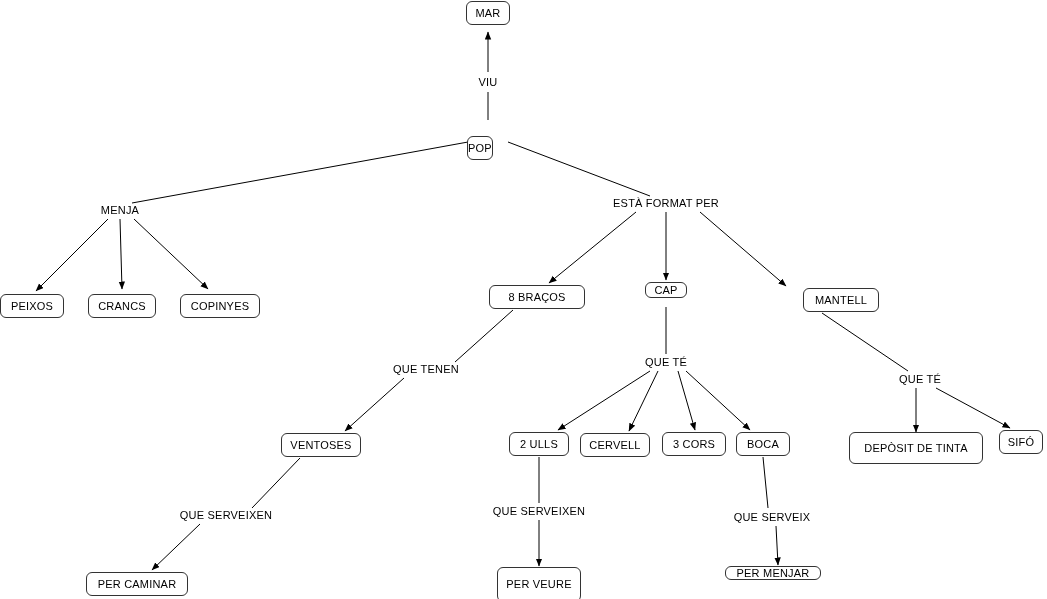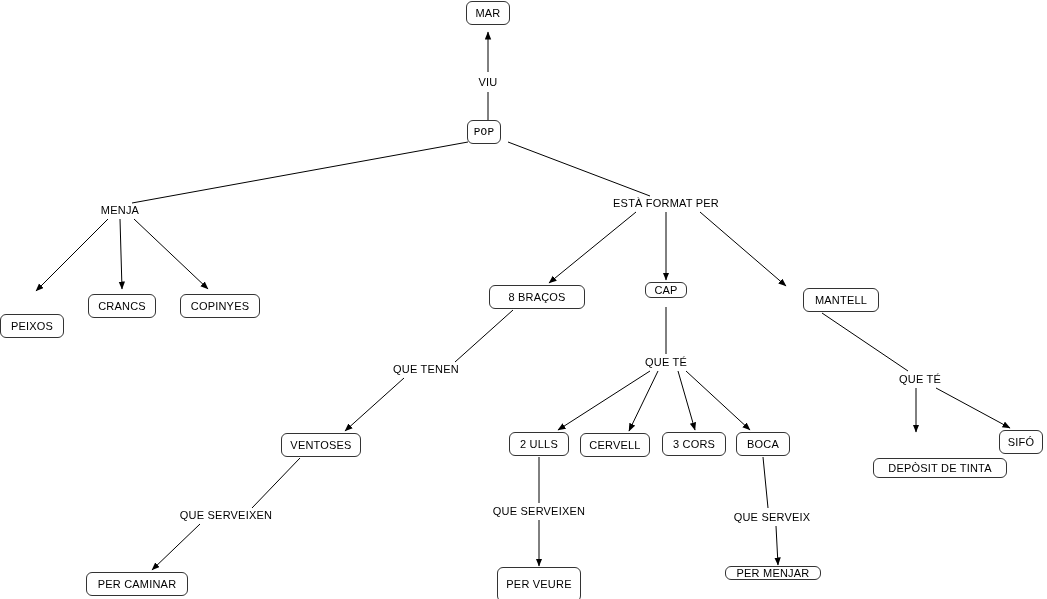--- a/index.html
+++ b/index.html
@@ -84,33 +84,33 @@
         <path d="M300,458 L252,508" fill="none" stroke="#000000" stroke-width="1"></path>
         <path d="M200,524 L152,570" fill="none" stroke="#000000" stroke-width="1" marker-end="url(#arrowhead)"></path>
         <path d="M539,457 L539,503" fill="none" stroke="#000000" stroke-width="1"></path>
         <path d="M539,520 L539,566" fill="none" stroke="#000000" stroke-width="1" marker-end="url(#arrowhead)"></path>
         <path d="M763,457 L768,508" fill="none" stroke="#000000" stroke-width="1"></path>
         <path d="M776,526 L778,565" fill="none" stroke="#000000" stroke-width="1" marker-end="url(#arrowhead)"></path>
       </g>
   </svg>
   <div id="node-layer">
       <div class="node" style="left: 466px; top: 1px; width: 44px; height: 24px;">MAR</div>
-      <div class="node" style="left: 467px; top: 120px; width: 34px; height: 24px; font-family: Liberation Mono, monospace;">POP</div>
-      <div class="node" style="left: 0px; top: 294px; width: 64px; height: 24px; margin-top: 20px;">PEIXOS</div>
+      <div class="node" style="left: 467px; top: 136px; width: 26px; height: 24px;">POP</div>
+      <div class="node" style="left: 0px; top: 294px; width: 64px; height: 24px;">PEIXOS</div>
       <div class="node" style="left: 88px; top: 294px; width: 68px; height: 24px;">CRANCS</div>
       <div class="node" style="left: 180px; top: 294px; width: 80px; height: 24px;">COPINYES</div>
       <div class="node" style="left: 489px; top: 285px; width: 96px; height: 24px;">8 BRAÇOS</div>
       <div class="node" style="left: 645px; top: 282px; width: 42px; height: 16px;">CAP</div>
       <div class="node" style="left: 767px; top: 288px; width: 76px; height: 24px; margin-left: 36px;">MANTELL</div>
       <div class="node" style="left: 281px; top: 433px; width: 80px; height: 24px;">VENTOSES</div>
       <div class="node" style="left: 509px; top: 432px; width: 60px; height: 24px;">2 ULLS</div>
       <div class="node" style="left: 580px; top: 433px; width: 70px; height: 24px;">CERVELL</div>
       <div class="node" style="left: 662px; top: 432px; width: 64px; height: 24px;">3 CORS</div>
       <div class="node" style="left: 736px; top: 432px; width: 54px; height: 24px;">BOCA</div>
-      <div class="node" style="left: 849px; top: 458px; width: 134px; height: 20px; margin-left: 24px;">DEPÒSIT DE TINTA</div>
+      <div class="node" style="left: 849px; top: 432px; width: 134px; height: 32px;">DEPÒSIT DE TINTA</div>
       <div class="node" style="left: 999px; top: 430px; width: 44px; height: 24px;">SIFÓ</div>
       <div class="node" style="left: 86px; top: 572px; width: 102px; height: 24px;">PER CAMINAR</div>
       <div class="node" style="left: 497px; top: 567px; width: 84px; height: 35px;">PER VEURE</div>
       <div class="node" style="left: 725px; top: 566px; width: 96px; height: 14px;">PER MENJAR</div>
     </div>
   <div id="label-layer">
       <div class="edge-label" style="left: 488px; top: 82px;">VIU</div>
       <div class="edge-label" style="left: 120px; top: 210px;">MENJA</div>
       <div class="edge-label" style="left: 666px; top: 203px;">ESTÀ FORMAT PER</div>
       <div class="edge-label" style="left: 426px; top: 369px;">QUE TENEN</div>

